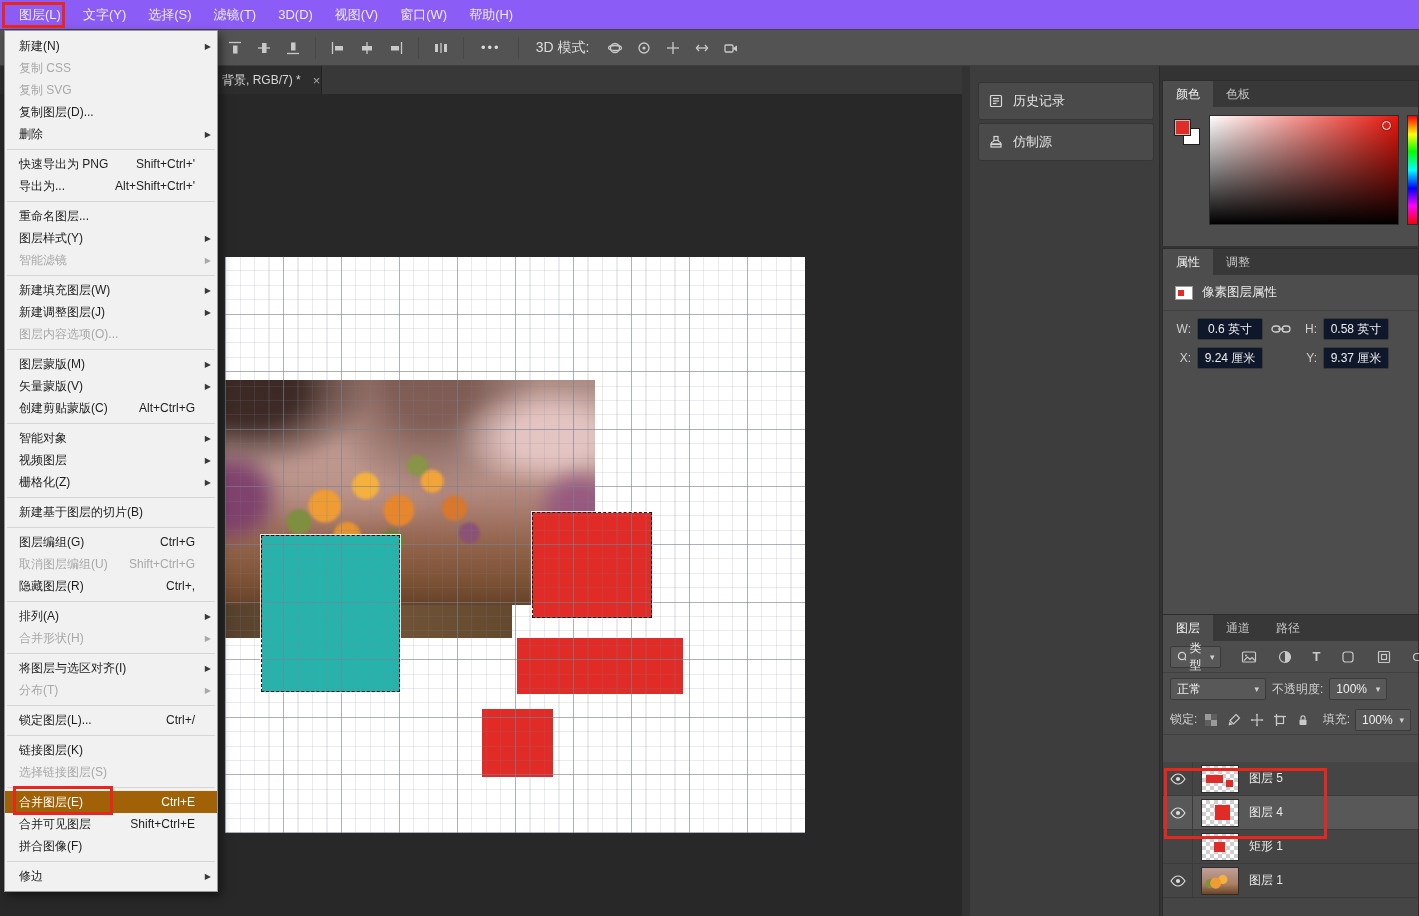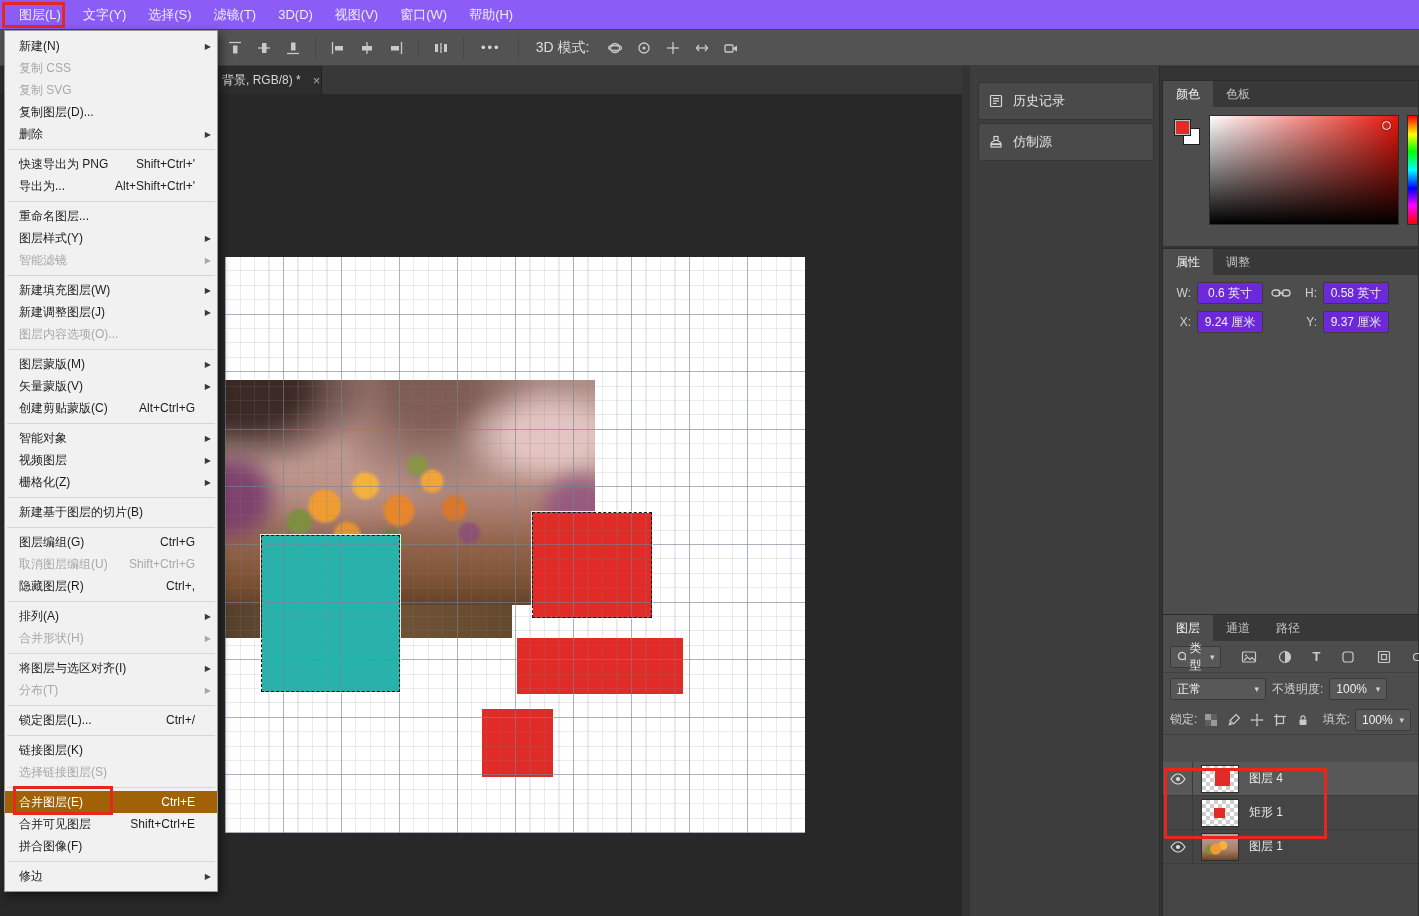--- a/index.html
+++ b/index.html
@@ -100,21 +100,21 @@
   .sbcursor{position:absolute;right:7px;top:5px;width:9px;height:9px;border:1.5px solid #f2f2f2;border-radius:50%;box-shadow:0 0 2px rgba(0,0,0,.8);}
   .huestrip{position:absolute;left:244px;top:8px;width:11px;height:110px;border:1px solid #2c2c2c;
     background:linear-gradient(to bottom,#f00 0%,#ff0 17%,#0f0 33%,#0ff 50%,#00f 67%,#f0f 83%,#f00 100%);}
 
   
   #props-panel{top:248px;height:366px;}
   #props-panel .pbody{height:339px;}
   .props-head{display:flex;align-items:center;gap:9px;padding:9px 12px;color:#eaeaea;font-size:12.5px;border-bottom:1px solid #414141;}
   .prow{display:flex;align-items:center;gap:6px;padding:7px 10px 0 10px;color:#cfcfcf;font-size:12px;}
   .plabel{width:18px;text-align:right;}
-  .pfield{width:66px;height:22px;background:#6d28d9;border:1px solid #3a3a3a;border-radius:2px;color:#efefef;display:flex;align-items:center;justify-content:center;font-size:12px;}
+  .pfield{width:66px;height:22px;background:#0f172a;border:1px solid #3a3a3a;border-radius:2px;color:#efefef;display:flex;align-items:center;justify-content:center;font-size:12px;}
   .chainbtn{width:24px;height:22px;display:flex;align-items:center;justify-content:center;}
   .chainbtn svg{stroke:#cfcfcf;stroke-width:1.3;fill:none;}
   .chainspacer{width:24px;}
 
   
   #layers-panel{top:614px;height:388px;}
   #layers-panel .pbody{height:275px;}
   .lfilter{display:flex;align-items:center;gap:20px;padding:5px 7px;border-bottom:1px solid #404040;height:32px;}
   .kindbox{display:flex;align-items:center;gap:4px;width:84px;height:22px;background:#585858;border:1px solid #3a3a3a;border-radius:2px;padding:0 5px;color:#efefef;font-size:12px;}
   .kindbox .dd{margin-left:auto;font-size:9px;color:#cfcfcf;}
@@ -245,21 +245,21 @@
     <span class="tbicon">
         <svg width="16" height="16">
           <rect x="2" y="5" width="8" height="7" rx="1"></rect>
           <path d="M10 8l4-2.5v6L10 9z" fill="#c9c9c9" stroke="none"></path>
         </svg>
       </span>
   </div>
 
   <div class="tabbar">
     <div class="doctab">
-      <span class="ttl">背景, RGB/8) *</span>
+      <span class="ttl">背景, RGB/7) *</span>
       <span class="cls">×</span>
     </div>
   </div>
 
   <div class="canvas-wrap">
     <div class="photo">
       <div class="photo-bg"></div>
       <div class="photo-fl"></div>
     </div>
     <div class="wood"></div>
@@ -308,20 +308,27 @@
       <div class="huestrip"></div>
     </div>
   </div>
 
   <div class="panel" id="props-panel">
     <div class="ptabs">
       <span class="ptab act">属性</span>
       <span class="ptab">调整</span>
     </div>
     <div class="pbody">
+      <div class="props-head">
+        <svg width="18" height="14">
+            <rect x="0.5" y="0.5" width="17" height="13" fill="#ffffff" stroke="#9a9a9a"></rect>
+            <rect x="3" y="4" width="6" height="6" fill="#e02b26" stroke="none"></rect>
+          </svg>
+        <span>像素图层属性</span>
+      </div>
       <div class="prow">
         <span class="plabel">W:</span>
         <span class="pfield">0.6 英寸</span>
         <span class="chainbtn">
             <svg width="20" height="14">
               <rect x="1" y="4" width="8" height="6" rx="3"></rect>
               <rect x="11" y="4" width="8" height="6" rx="3"></rect>
               <line x1="7" y1="7" x2="13" y2="7"></line>
             </svg>
           </span>
@@ -433,20 +440,33 @@
               <path d="M5 6.5V4.8a2 2 0 0 1 4 0v1.7"></path>
             </svg>
           </span>
         <span style="margin-left:auto">填充:</span>
         <span class="selbox" style="width:56px">
           <span>100%</span>
           <span class="dd">▾</span>
         </span>
       </div>
       <div class="llist">
+          <div class="lrow">
+            <span class="leye">
+              <svg viewBox="0 0 16 12" width="16" height="12">
+                <path d="M1 6 C3.5 2.2 6 1 8 1 s4.5 1.2 7 5 C12.5 9.8 10 11 8 11 S3.5 9.8 1 6 Z" fill="none" stroke="#dcdcdc" stroke-width="1.2"></path>
+                <circle cx="8" cy="6" r="2.1" fill="#dcdcdc"></circle>
+              </svg>
+            </span>
+            <span class="lthumb">
+              <i class="fr" style="left:4px;top:9px;width:17px;height:8px"></i>
+              <i class="fr" style="left:24px;top:14px;width:7px;height:7px"></i>
+            </span>
+            <span class="lname">图层 5</span>
+          </div>
           <div class="lrow sel">
             <span class="leye">
               <svg viewBox="0 0 16 12" width="16" height="12">
                 <path d="M1 6 C3.5 2.2 6 1 8 1 s4.5 1.2 7 5 C12.5 9.8 10 11 8 11 S3.5 9.8 1 6 Z" fill="none" stroke="#dcdcdc" stroke-width="1.2"></path>
                 <circle cx="8" cy="6" r="2.1" fill="#dcdcdc"></circle>
               </svg>
             </span>
             <span class="lthumb">
               <i class="fr" style="left:13px;top:5px;width:15px;height:15px"></i>
             </span>

